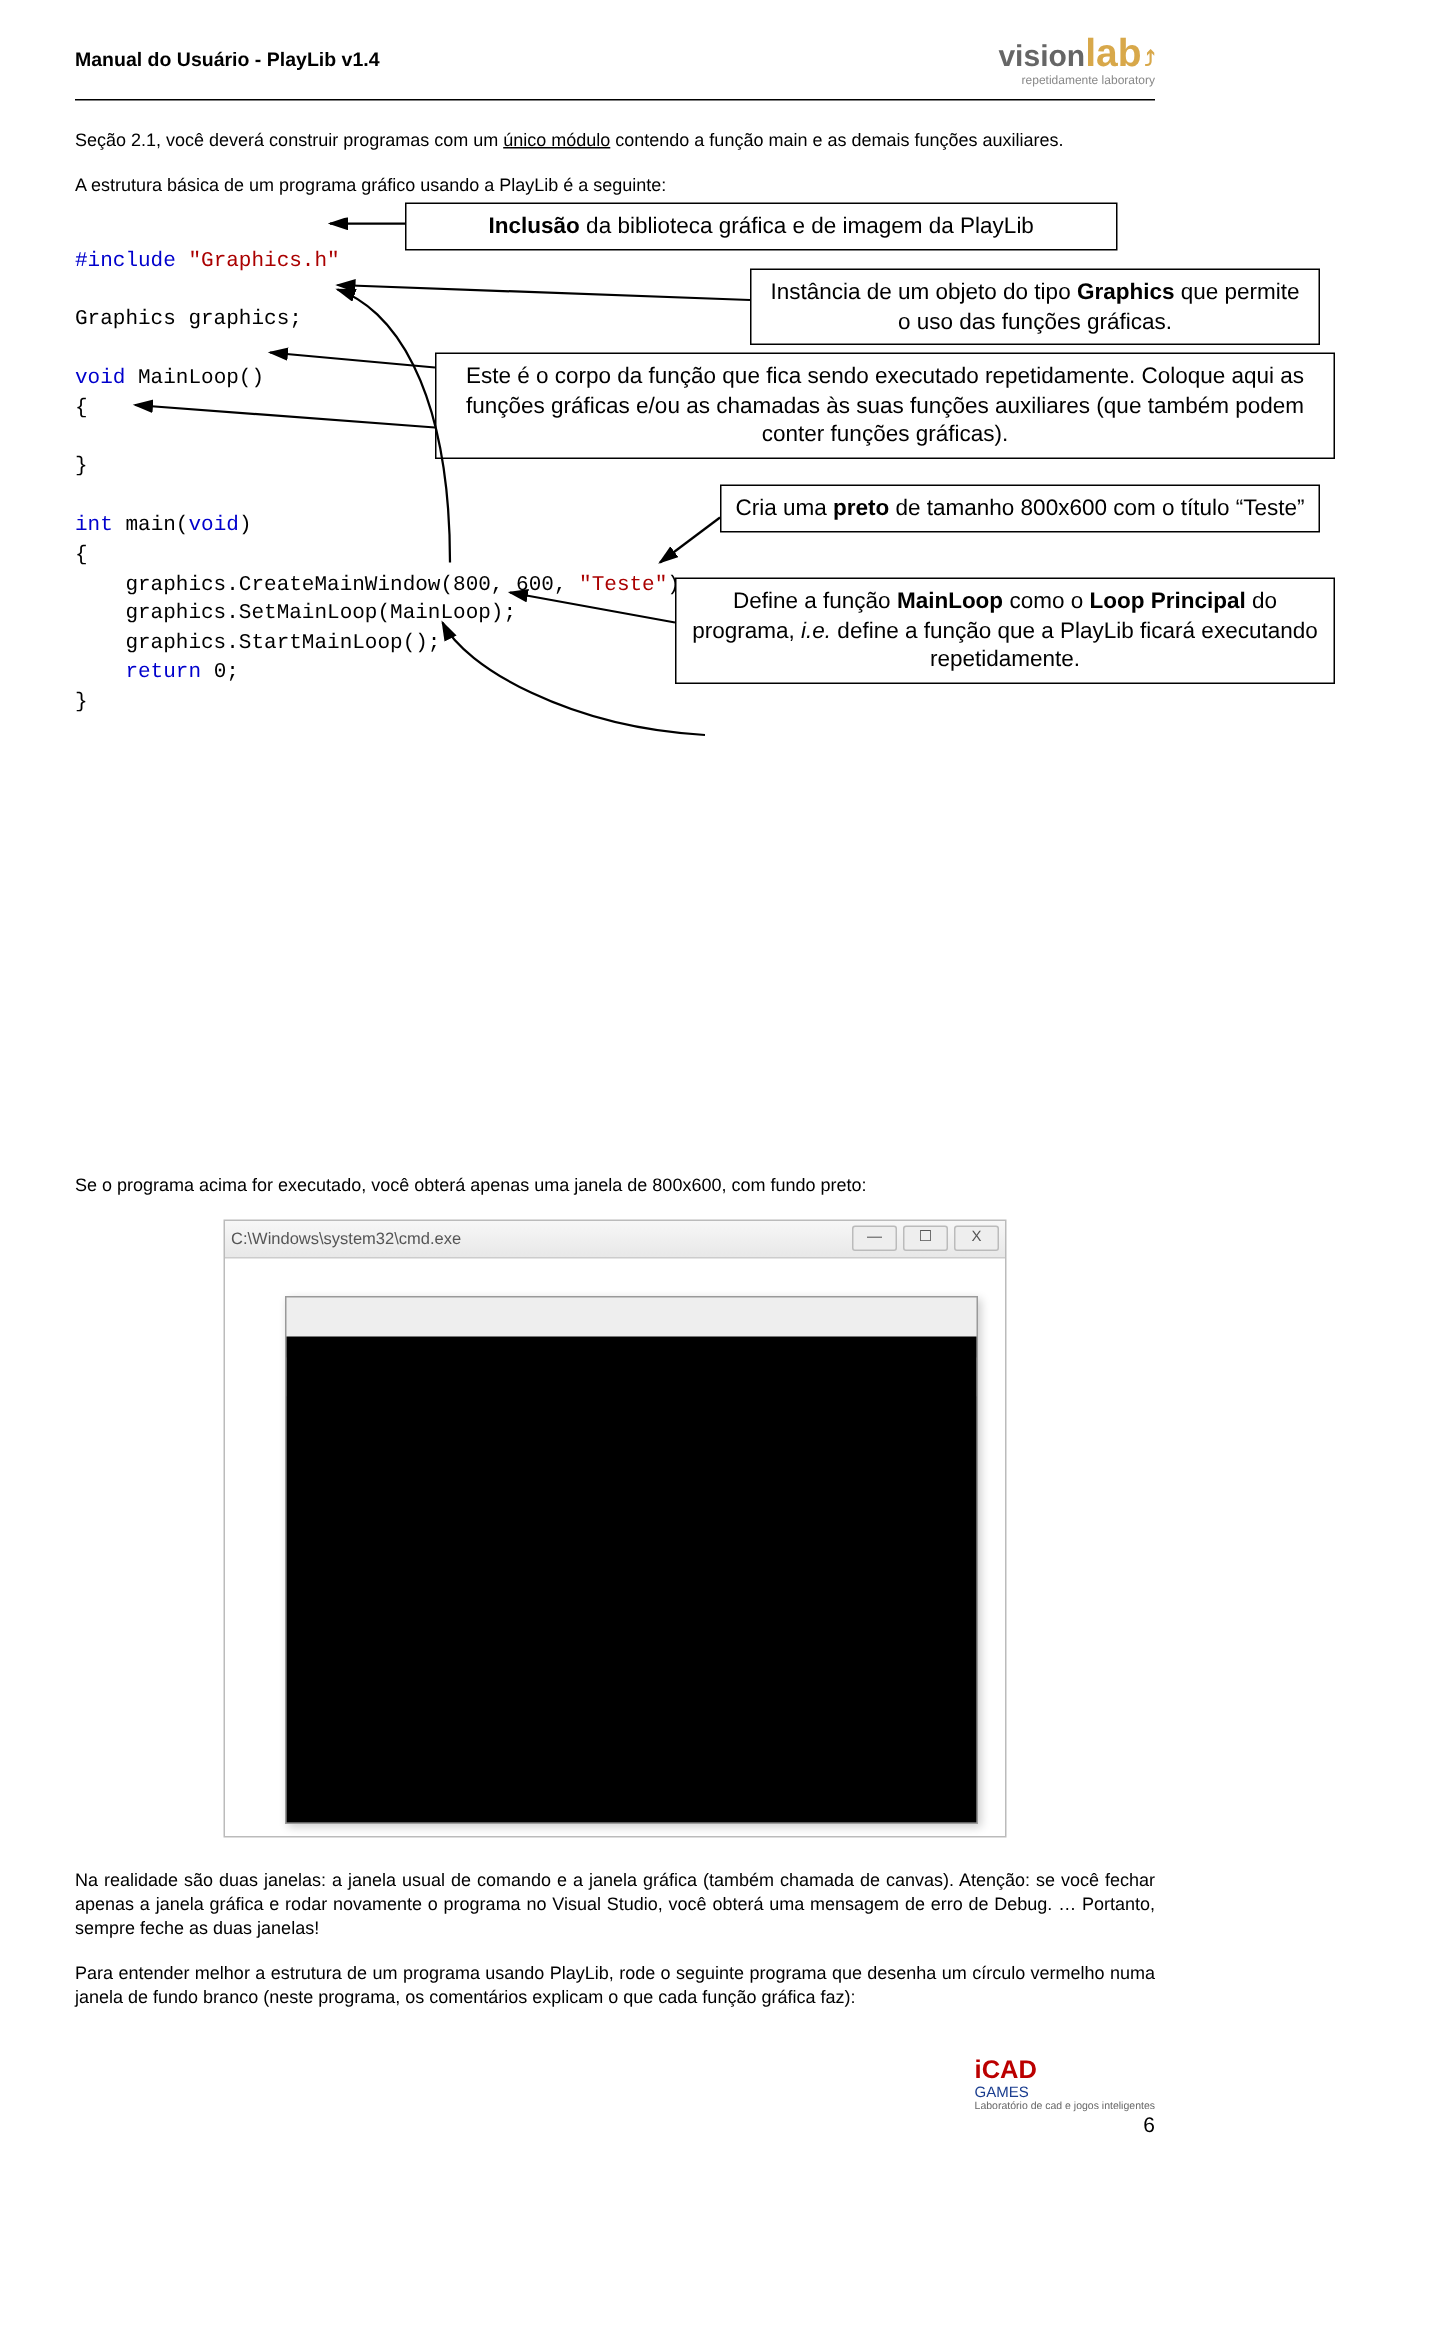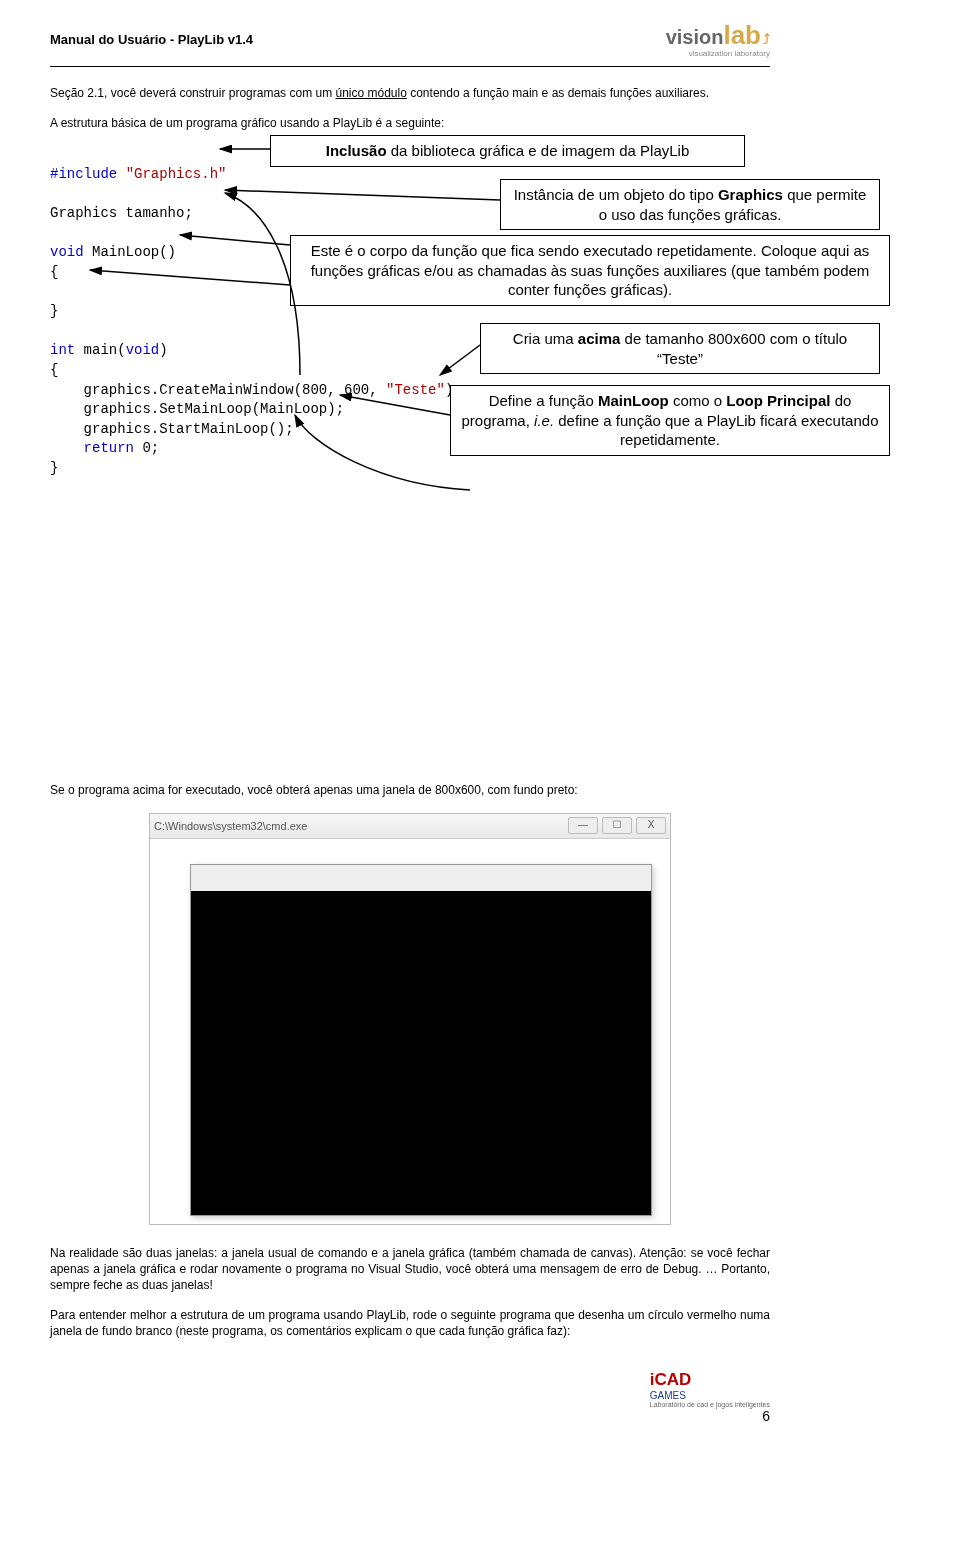--- a/index.html
+++ b/index.html
@@ -151,35 +151,35 @@
 <div class="page">
 
   <div class="header-row">
     <div class="doc-title">Manual do Usuário - PlayLib v1.4</div>
     <div style="text-align:right;">
       <div class="logo">
         <span class="v">vision</span>
           <span class="lab">lab</span>
           <span class="swoosh">⤴</span>
       </div>
-      <div class="logo-sub">visualization laboratory</div>
+      <div class="logo-sub">repetidamente laboratory</div>
     </div>
   </div>
   <hr class="top">
 
   <p>
     <span>Seção 2.1, você deverá construir programas com um </span><span class="u">único módulo</span><span> contendo a função main e as demais funções auxiliares.</span>
   </p>
 
   <p>A estrutura básica de um programa gráfico usando a PlayLib é a seguinte:</p>
 
   <div class="code-area">
 <span><span class="kw-include">#include</span> <span class="kw-str">"Graphics.h"</span></span>
 
-<span>Graphics tamanho;</span>
+<span>Graphics graphics;</span>
 
 <span><span class="kw-type">void</span><span> MainLoop()</span></span>
 <span>{</span>
 
 <span>}</span>
 
 <span><span class="kw-type">int</span><span> main(</span><span class="kw-type">void</span><span>)</span></span>
 <span>{</span>
 <span><span>    graphics.CreateMainWindow(800, 600, </span><span class="kw-str">"Teste"</span><span>);</span></span>
 <span>    graphics.SetMainLoop(MainLoop);</span>
@@ -194,21 +194,21 @@
 
     <div class="callout" style="top:90px; left:240px; width:600px;">
       <span>Este é o corpo da função que fica sendo executado repetidamente. Coloque aqui as funções gráficas e/ou as chamadas às suas funções auxiliares (que também podem conter funções gráficas).</span>
     </div>
 
     <div class="callout" style="top:34px; left:450px; width:380px;">
       <span>Instância de um objeto do tipo </span><span class="b">Graphics</span><span> que permite o uso das funções gráficas.</span>
     </div>
 
     <div class="callout" style="top:178px; left:430px; width:400px;">
-      <span>Cria uma </span><span class="b">acima</span><span> de tamanho 800x600 com o título “Teste”</span>
+      <span>Cria uma </span><span class="b">preto</span><span> de tamanho 800x600 com o título “Teste”</span>
     </div>
 
     <div class="callout" style="top:240px; left:400px; width:440px;">
       <span>Define a função </span><span class="b">MainLoop</span><span> como o </span><span class="b">Loop Principal</span><span> do programa, </span><span style="font-style:italic;">i.e.</span><span> define a função que a PlayLib ficará executando repetidamente.</span>
     </div>
 
 
     <svg class="arrows">
       <defs>
         <marker id="ah" markerWidth="10" markerHeight="10" refX="8" refY="3" orient="auto">

